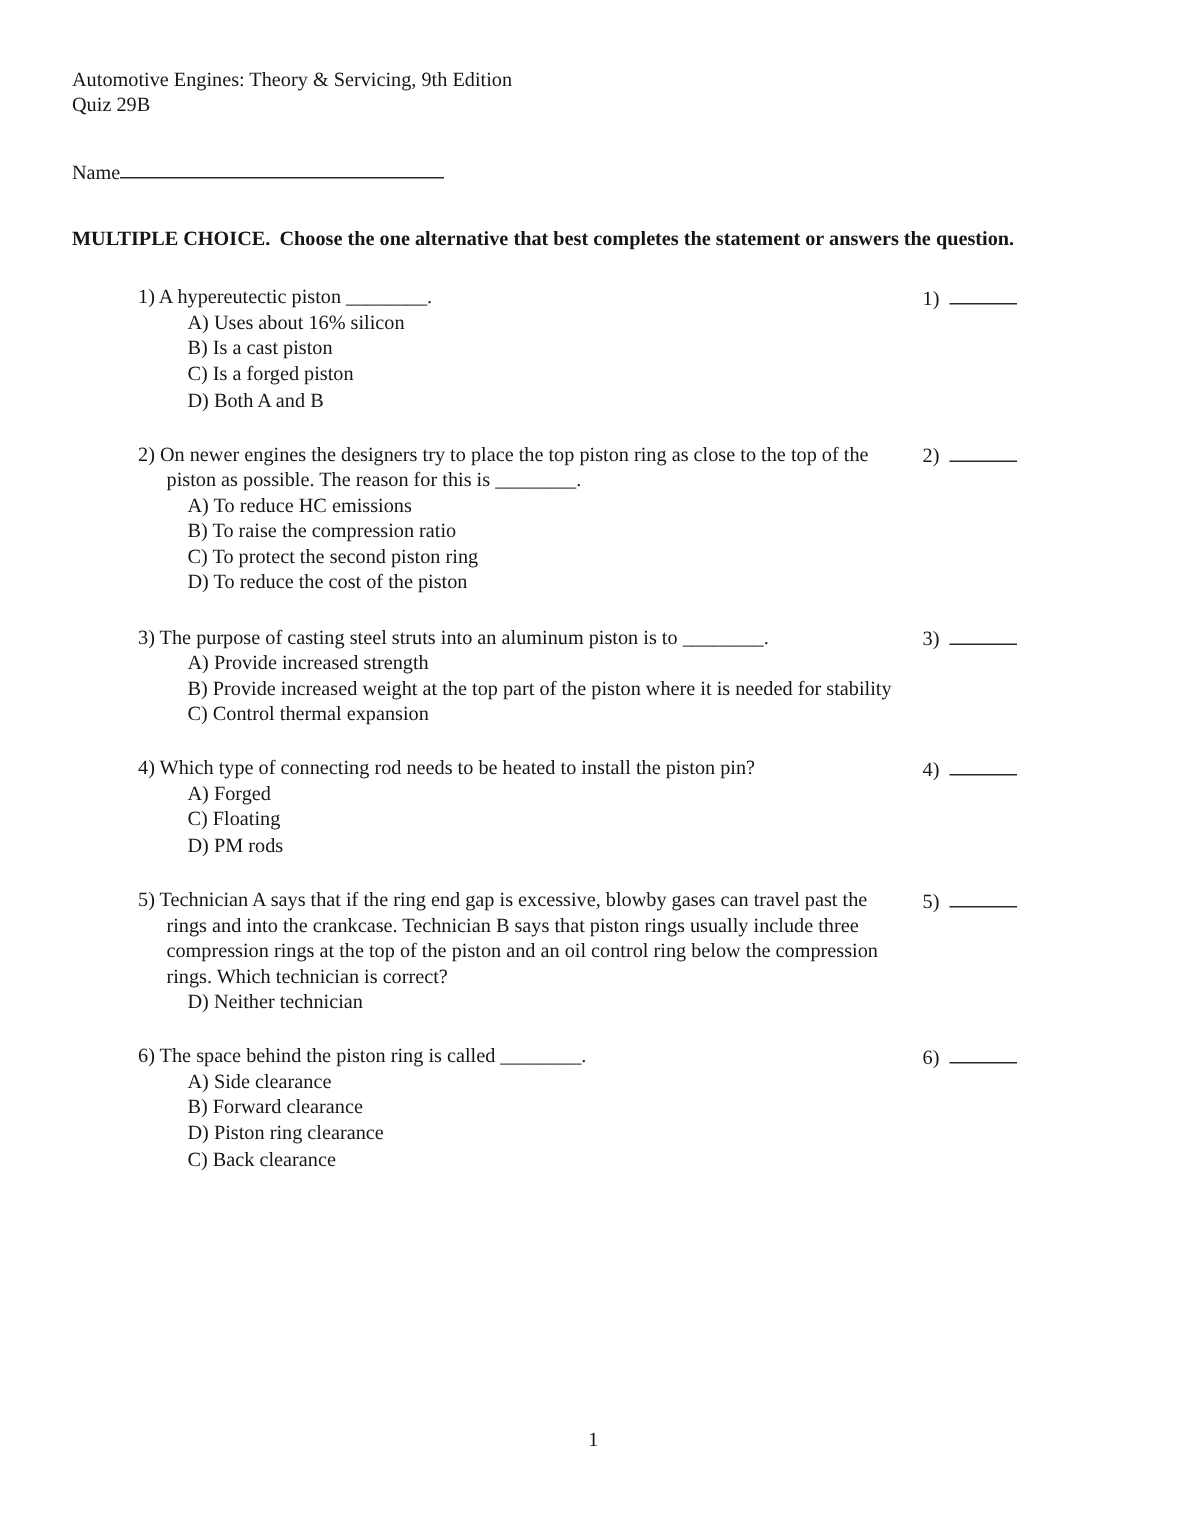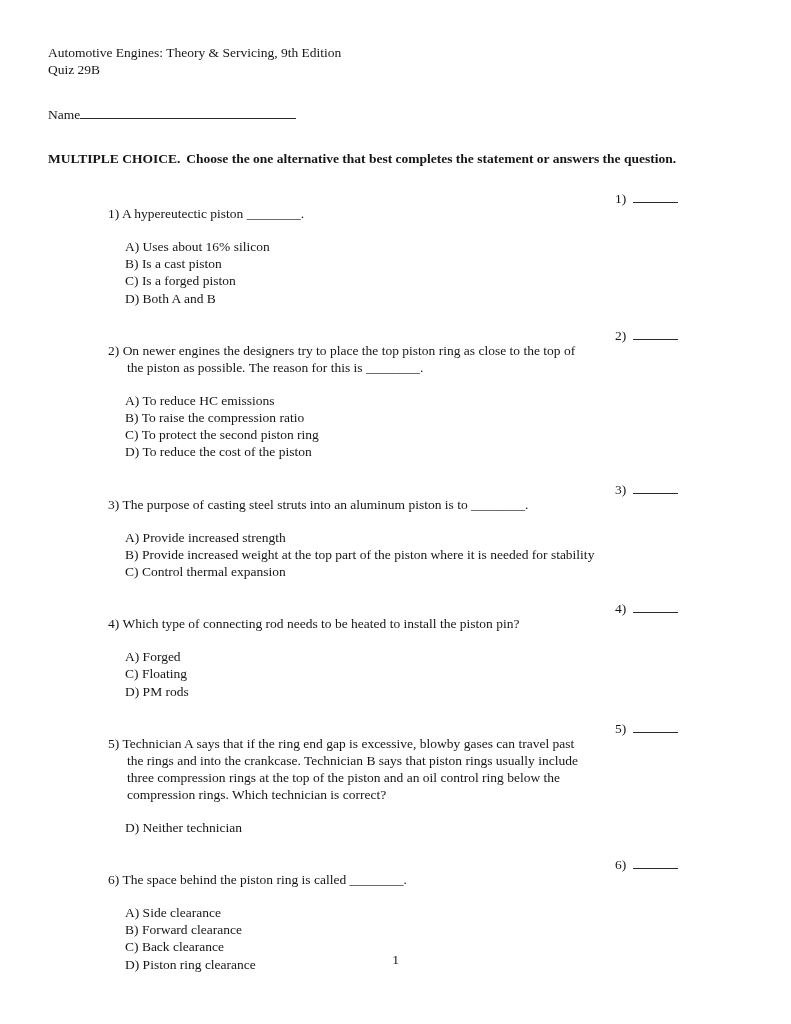--- a/index.html
+++ b/index.html
@@ -48,21 +48,21 @@
     margin-top: 22px;
     padding-left: 44px;
   }
   .question {
     display: flex;
     align-items: flex-start;
     margin-bottom: 19px;
   }
   .q-main { flex: 1 1 auto; min-width: 0; padding-right: 14px; }
   .q-text {
-    margin: 16px;
+    margin: 0;
     padding-left: 19px;
     text-indent: -19px;
     line-height: 17px;
   }
   .choices {
     margin-left: 33px;
   }
   .choice {
     margin: 0;
     line-height: 17.2px;
@@ -195,22 +195,22 @@
 
     <div class="question">
       <div class="q-main">
         <p class="q-text">
           <span>6)</span>
           <span>The space behind the piston ring is called ________.</span>
         </p>
         <div class="choices">
           <p class="choice">A) Side clearance</p>
           <p class="choice">B) Forward clearance</p>
+          <p class="choice">D) Piston ring clearance</p>
           <p class="choice">C) Back clearance</p>
-          <p class="choice">D) Piston ring clearance</p>
         </div>
       </div>
       <p class="q-answer">
         <span>6)</span><span class="answer-blank"></span>
       </p>
     </div>
 
   </div>
 
   <div class="footer">1</div>

